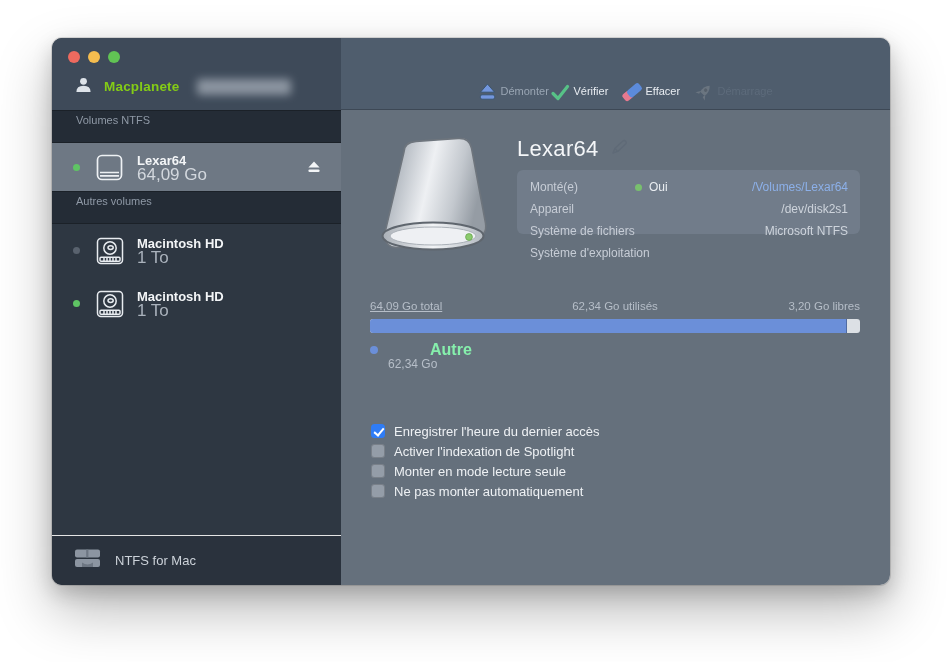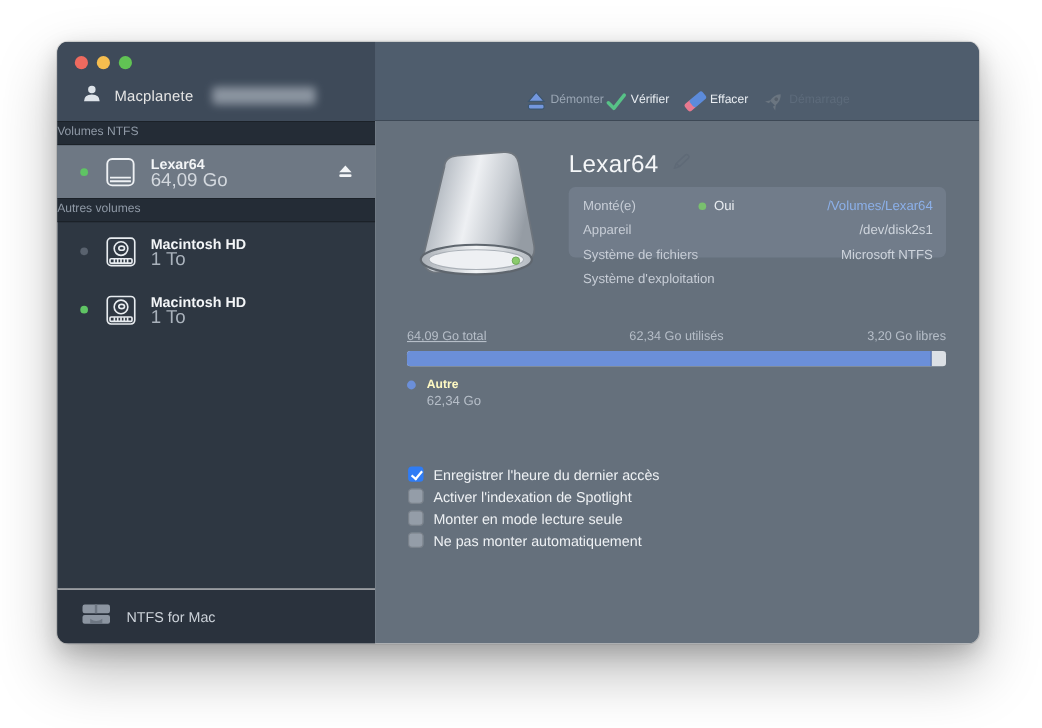--- a/index.html
+++ b/index.html
@@ -12,25 +12,25 @@
     box-shadow:0 0 0 1px rgba(0,0,0,.12), 0 25px 55px rgba(0,0,0,.28), 0 8px 20px rgba(0,0,0,.18);
   }
 
   
   .sidebar { width:289px; height:100%; display:flex; flex-direction:column; background:#2e3742; }
   .sb-header { height:72px; background:#3e4a59; position:relative; flex:none; }
   .traffic { position:absolute; left:16px; top:13px; display:flex; gap:8px; }
   .tl { width:12px; height:12px; border-radius:50%; }
   .tl.red{ background:#ee6a5f; } .tl.yellow{ background:#f5bd4f; } .tl.green{ background:#61c354; }
   .account { position:absolute; left:22px; top:38px; display:flex; align-items:center; gap:11px; }
-  .account .name { color:#e5e5e5; font-size:13.5px; font-weight:normal; letter-spacing:.2px; }
+  .account .name { color:#84cc16; font-size:13.5px; font-weight:bold; letter-spacing:.2px; }
   .blur-pill { width:94px; height:16px; border-radius:3px; background:#99a2ad; filter:blur(4px); opacity:.85; margin-left:6px; }
 
-  .sb-strip { height:22px; background:#242c36; border-top:1px solid rgba(0,0,0,.25); border-bottom:1px solid rgba(0,0,0,.25);
-    color:#8f99a6; font-size:11px; line-height:18px; flex:none; }
+  .sb-strip { height:33px; background:#242c36; border-top:1px solid rgba(0,0,0,.25); border-bottom:1px solid rgba(0,0,0,.25);
+    color:#8f99a6; font-size:11px; line-height:18px; padding-left:24px; flex:none; }
   .vol-row { height:48px; display:flex; align-items:center; position:relative; flex:none; }
   .vol-row.tall { height:53px; }
   .vol-row.selected { background:#6e7884; }
   .status-dot { width:7px; height:7px; border-radius:50%; margin-left:21px; flex:none; }
   .vol-icon { margin-left:14px; flex:none; display:flex; }
   .vol-text { margin-left:12px; display:flex; flex-direction:column; }
   .vol-name { color:#f3f5f7; font-size:13px; font-weight:bold; line-height:15px; }
   .vol-size { color:#d3d8de; font-size:17px; line-height:14px; }
   .vol-row:not(.selected) .vol-size { color:#aab2bc; }
   .eject-btn { position:absolute; right:20px; top:50%; transform:translateY(-50%); display:flex; cursor:default; }
@@ -68,21 +68,21 @@
   .d-value.link { color:#8cb0e9;margin-left:48px; }
 
   .storage-labels { position:absolute; left:29px; top:190px; width:490px; display:flex; font-size:11.5px; color:#b6bec8; }
   .storage-labels .l { flex:1; text-align:left;text-decoration:underline; }
   .storage-labels .c { flex:1; text-align:center; }
   .storage-labels .r { flex:1; text-align:right; }
   .storage-bar { position:absolute; left:29px; top:209px; width:490px; height:14px; border-radius:3px; background:#dce0e5; overflow:hidden; }
   .storage-bar .used { height:100%; background:#6b8fd9; border-right:1px solid rgba(0,0,0,.25); }
   .legend { position:absolute; left:29px; top:233px; display:flex; gap:10px; }
   .legend .dot { width:8px; height:8px; border-radius:50%; background:#6b8fd9; margin-top:3px; flex:none; }
-  .legend .t1 { color:#fef9c3; font-size:11px; font-weight:bold; line-height:14px; }
+  .legend .t1 { color:#86efac; font-size:16px; font-weight:bold; line-height:14px;margin-left:42px; }
   .legend .t2 { color:#b6bec8; font-size:12px; line-height:15px; }
 
   .options { position:absolute; left:30px; top:314px; display:flex; flex-direction:column; gap:6px; }
   .opt { display:flex; align-items:center; gap:9px; height:14px; }
   .cb { width:14px; height:14px; border-radius:3.5px; background:#949da8; box-shadow:inset 0 0 0 1px rgba(0,0,0,.18); position:relative; flex:none; }
   .cb.checked { background:#2f7cf5; box-shadow:none; }
   .cb.checked::after { content:""; position:absolute; left:4.5px; top:1.5px; width:4px; height:8px;
     border:solid #fff; border-width:0 2px 2px 0; transform:rotate(40deg); }
   .opt .lb { color:#eef1f4; font-size:13px; }
 </style>

